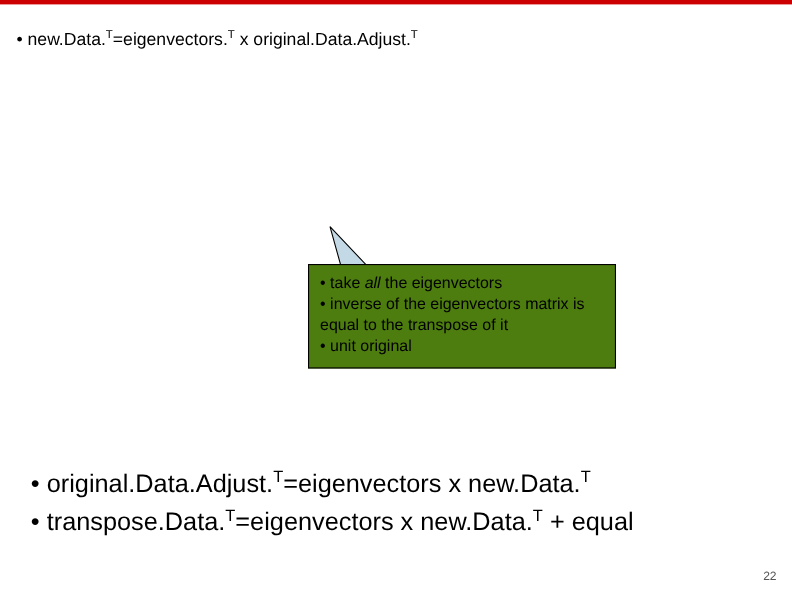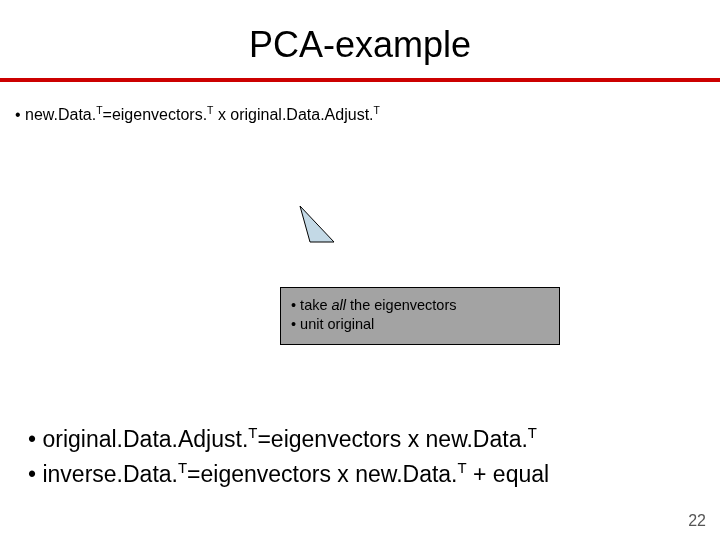--- a/index.html
+++ b/index.html
@@ -48,78 +48,77 @@
     left: 280px;
     top: 240px;
     width: 280px;
   }
   .callout-tail {
     position: absolute;
     left: 18px;
     top: -36px;
   }
   .callout-box {
-    background: #a3a3a3;
+    background: #4d7c0f;
     border: 1px solid #000;
     padding: 8px 10px 10px 10px;
     font-size: 14.5px;
     line-height: 1.3;
     position: relative;
-    margin-top: 47px;
   }
   .callout-box .cb-line {
     margin: 0;
   }
   .ital { font-style: italic; }
   .bottom {
     position: absolute;
     left: 28px;
     right: 13px;
     top: 420px;
     font-size: 23px;
     line-height: 1.35;
   }
   .pagenum {
     position: absolute;
     right: 14px;
     bottom: 10px;
-    font-size: 16px;
+    font-size: 11px;
     color: #555;
   }
 </style>
 </head>
 <body>
 
 <div class="slide">
 
-  <div class="title">PCA-example</div>
   <hr class="rule">
 
   <div class="content">
     <div class="bul">
       •&nbsp;<span>new.Data.</span><span class="sup">T</span><span>=eigenvectors.</span><span class="sup">T</span><span> x original.Data.Adjust.</span><span class="sup">T</span>
     </div>
   </div>
 
   <div class="callout-wrap">
     <svg class="callout-tail" width="60" height="40">
       <polygon points="2,2 36,38 12,38" fill="#c3d9e6" stroke="#000" stroke-width="1"></polygon>
     </svg>
     <div class="callout-box">
       <p class="cb-line">
         <span>• take </span><span class="ital">all</span><span> the eigenvectors</span>
       </p>
+      <p class="cb-line">• inverse of the eigenvectors matrix is equal to the transpose of it</p>
       <p class="cb-line">• unit original</p>
     </div>
   </div>
 
   <div class="bottom">
     <div class="bul">
       •&nbsp;<span>original.Data.Adjust.</span><span class="sup">T</span><span>=eigenvectors x new.Data.</span><span class="sup">T</span>
     </div>
     <div class="bul">
-      •&nbsp;<span>inverse.Data.</span><span class="sup">T</span><span>=eigenvectors x new.Data.</span><span class="sup">T</span><span> + equal</span>
+      •&nbsp;<span>transpose.Data.</span><span class="sup">T</span><span>=eigenvectors x new.Data.</span><span class="sup">T</span><span> + equal</span>
     </div>
   </div>
 
   <div class="pagenum">22</div>
 
 </div>
 
 </body></html>

